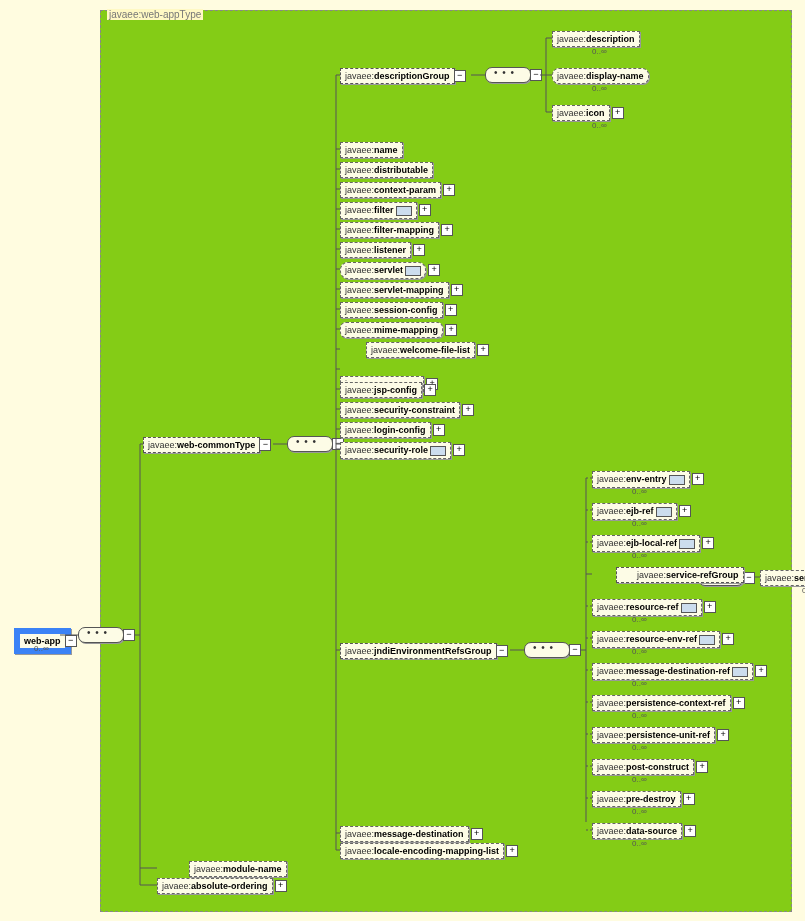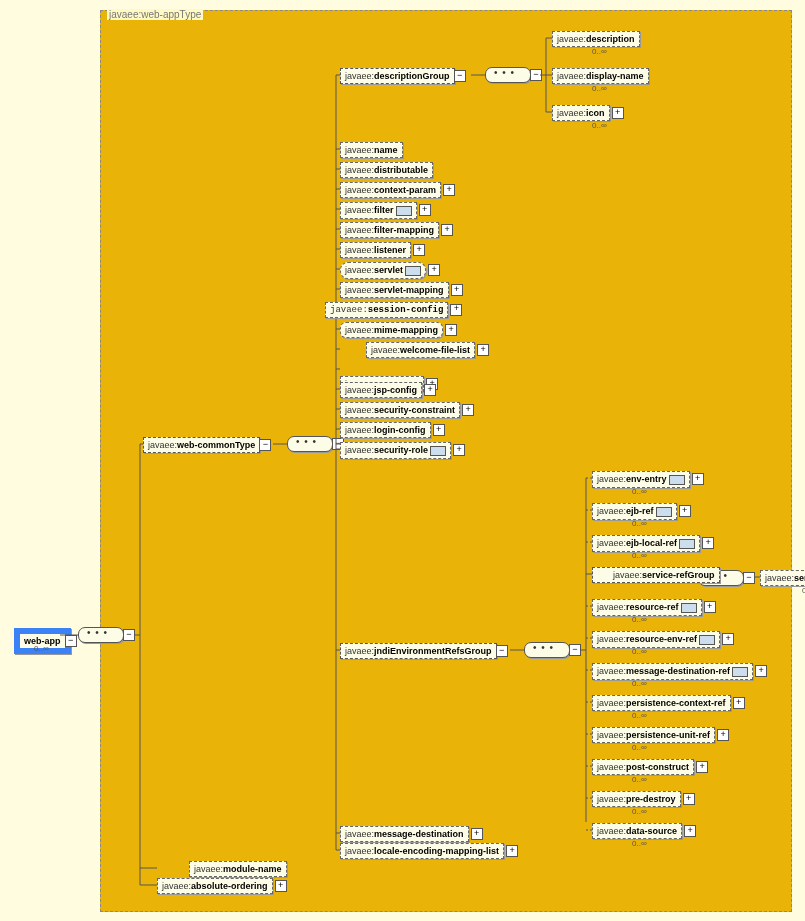--- a/index.html
+++ b/index.html
@@ -1,16 +1,16 @@
 <!DOCTYPE html>
 <html><head>
 <meta charset="utf-8">
 <style>
 body{margin:0;background:#fffce0;font-family:Arial,sans-serif;font-size:9px;position:relative;width:805px;height:921px}
-.type-box{position:absolute;border:1px dashed #888;left:100px;top:10px;width:690px;height:900px;background:#eab308}
+.type-box{position:absolute;border:1px dashed #888;left:100px;top:10px;width:690px;height:900px;background:#84cc16}
 .type-label{position:absolute;top:-2px;left:6px;color:#777;font-size:10px;background:#fff9c4;padding:0 2px}
 .node{position:absolute;background:#fdfce6;border:6px solid #3b82f6;padding:2px 4px;white-space:nowrap;font-size:9px;box-shadow:1px 1px 0 #999}
 .node.opt{border:1px dashed #666}
 .node.group{border:1px dashed #555}
 .prefix{color:#333}
 .bold{font-weight:bold;color:#000}
 .seq{position:absolute;width:44px;height:14px;border:1px solid #555;border-radius:7px;background:#fdfce6;box-shadow:1px 1px 0 #999}
 .seq::before{content:"• • •";position:absolute;left:8px;top:-1px;color:#333;font-size:10px;letter-spacing:1px}
 .minus{position:absolute;width:10px;height:10px;border:1px solid #555;background:#fff;right:-12px;top:1px;font-size:9px;line-height:8px;text-align:center}
 .plus{position:absolute;width:10px;height:10px;border:1px solid #555;background:#fff;right:-15px;top:1px;font-size:9px;line-height:8px;text-align:center}
@@ -137,47 +137,47 @@
       </g>
 <line x1="336" y1="833" x2="340" y2="833"></line>
       <line x1="336" y1="850" x2="340" y2="850"></line>
 <line x1="690" y1="577" x2="698" y2="577"></line>
       <line x1="754" y1="577" x2="760" y2="577"></line>
 </g>
 </svg>
 
 <div class="node opt" style="left: 552px; top: 31px;"><span class="prefix">javaee:</span><span class="bold">description</span></div>
 <div class="card" style="left: 592px; top: 47px;">0..∞</div>
-<div class="node opt" style="left: 552px; top: 68px;"><span class="prefix">javaee:</span><span class="bold">display-name</span></div>
+<div class="node opt" style="left: 552px; top: 68px; border-radius: 7px;"><span class="prefix">javaee:</span><span class="bold">display-name</span></div>
 <div class="card" style="left: 592px; top: 84px;">0..∞</div>
 <div class="node opt" style="left: 552px; top: 105px;"><span class="prefix">javaee:</span><span class="bold">icon</span><span class="plus">+</span></div>
 <div class="card" style="left: 592px; top: 121px;">0..∞</div>
 <div class="node opt" style="left: 340px; top: 142px;"><span class="prefix">javaee:</span><span class="bold">name</span></div>
 <div class="node opt" style="left: 340px; top: 162px;"><span class="prefix">javaee:</span><span class="bold">distributable</span></div>
 <div class="node opt" style="left: 340px; top: 182px;"><span class="prefix">javaee:</span><span class="bold">context-param</span><span class="plus">+</span></div>
 <div class="node opt" style="left: 340px; top: 202px;"><span class="prefix">javaee:</span><span class="bold">filter</span><span class="marker"></span><span class="plus">+</span></div>
 <div class="node opt" style="left: 340px; top: 222px;"><span class="prefix">javaee:</span><span class="bold">filter-mapping</span><span class="plus">+</span></div>
 <div class="node opt" style="left: 340px; top: 242px;"><span class="prefix">javaee:</span><span class="bold">listener</span><span class="plus">+</span></div>
 <div class="node opt" style="left: 340px; top: 262px; border-radius: 8px;"><span class="prefix">javaee:</span><span class="bold">servlet</span><span class="marker"></span><span class="plus">+</span></div>
 <div class="node opt" style="left: 340px; top: 282px;"><span class="prefix">javaee:</span><span class="bold">servlet-mapping</span><span class="plus">+</span></div>
-<div class="node opt" style="left: 325px; top: 302px; font-family: Liberation Mono, monospace;"><span class="prefix">javaee:</span><span class="bold">session-config</span><span class="plus">+</span></div>
+<div class="node opt" style="left: 340px; top: 302px;"><span class="prefix">javaee:</span><span class="bold">session-config</span><span class="plus">+</span></div>
 <div class="node opt" style="left: 340px; top: 322px; border-radius: 6px;"><span class="prefix">javaee:</span><span class="bold">mime-mapping</span><span class="plus">+</span></div>
 <div class="node opt" style="left: 340px; top: 342px; margin-left: 26px;"><span class="prefix">javaee:</span><span class="bold">welcome-file-list</span><span class="plus">+</span></div>
 <div class="node opt" style="left: 340px; top: 362px; margin-top: 14px;"><span class="prefix">javaee:</span><span class="bold">error-page</span><span class="plus">+</span></div>
 <div class="node opt" style="left: 340px; top: 382px;"><span class="prefix">javaee:</span><span class="bold">jsp-config</span><span class="plus">+</span></div>
 <div class="node opt" style="left: 340px; top: 402px;"><span class="prefix">javaee:</span><span class="bold">security-constraint</span><span class="plus">+</span></div>
 <div class="node opt" style="left: 340px; top: 422px;"><span class="prefix">javaee:</span><span class="bold">login-config</span><span class="plus">+</span></div>
 <div class="node opt" style="left: 340px; top: 442px;"><span class="prefix">javaee:</span><span class="bold">security-role</span><span class="marker"></span><span class="plus">+</span></div>
 <div class="node opt" style="left: 592px; top: 471px;"><span class="prefix">javaee:</span><span class="bold">env-entry</span><span class="marker"></span><span class="plus">+</span></div>
 <div class="card" style="left: 632px; top: 487px;">0..∞</div>
 <div class="node opt" style="left: 592px; top: 503px;"><span class="prefix">javaee:</span><span class="bold">ejb-ref</span><span class="marker"></span><span class="plus">+</span></div>
 <div class="card" style="left: 632px; top: 519px;">0..∞</div>
 <div class="node opt" style="left: 592px; top: 535px;"><span class="prefix">javaee:</span><span class="bold">ejb-local-ref</span><span class="marker"></span><span class="plus">+</span></div>
 <div class="card" style="left: 632px; top: 551px;">0..∞</div>
-<div class="node group" style="left: 592px; top: 567px; padding-left: 20px;"><span class="prefix">javaee:</span><span class="bold">service-refGroup</span></div>
+<div class="node group" style="left: 616px; top: 567px; padding-left: 20px;"><span class="prefix">javaee:</span><span class="bold">service-refGroup</span></div>
 <div class="node opt" style="left: 592px; top: 599px;"><span class="prefix">javaee:</span><span class="bold">resource-ref</span><span class="marker"></span><span class="plus">+</span></div>
 <div class="card" style="left: 632px; top: 615px;">0..∞</div>
 <div class="node opt" style="left: 592px; top: 631px;"><span class="prefix">javaee:</span><span class="bold">resource-env-ref</span><span class="marker"></span><span class="plus">+</span></div>
 <div class="card" style="left: 632px; top: 647px;">0..∞</div>
 <div class="node opt" style="left: 592px; top: 663px;"><span class="prefix">javaee:</span><span class="bold">message-destination-ref</span><span class="marker"></span><span class="plus">+</span></div>
 <div class="card" style="left: 632px; top: 679px;">0..∞</div>
 <div class="node opt" style="left: 592px; top: 695px;"><span class="prefix">javaee:</span><span class="bold">persistence-context-ref</span><span class="plus">+</span></div>
 <div class="card" style="left: 632px; top: 711px;">0..∞</div>
 <div class="node opt" style="left: 592px; top: 727px;"><span class="prefix">javaee:</span><span class="bold">persistence-unit-ref</span><span class="plus">+</span></div>
 <div class="card" style="left: 632px; top: 743px;">0..∞</div>

